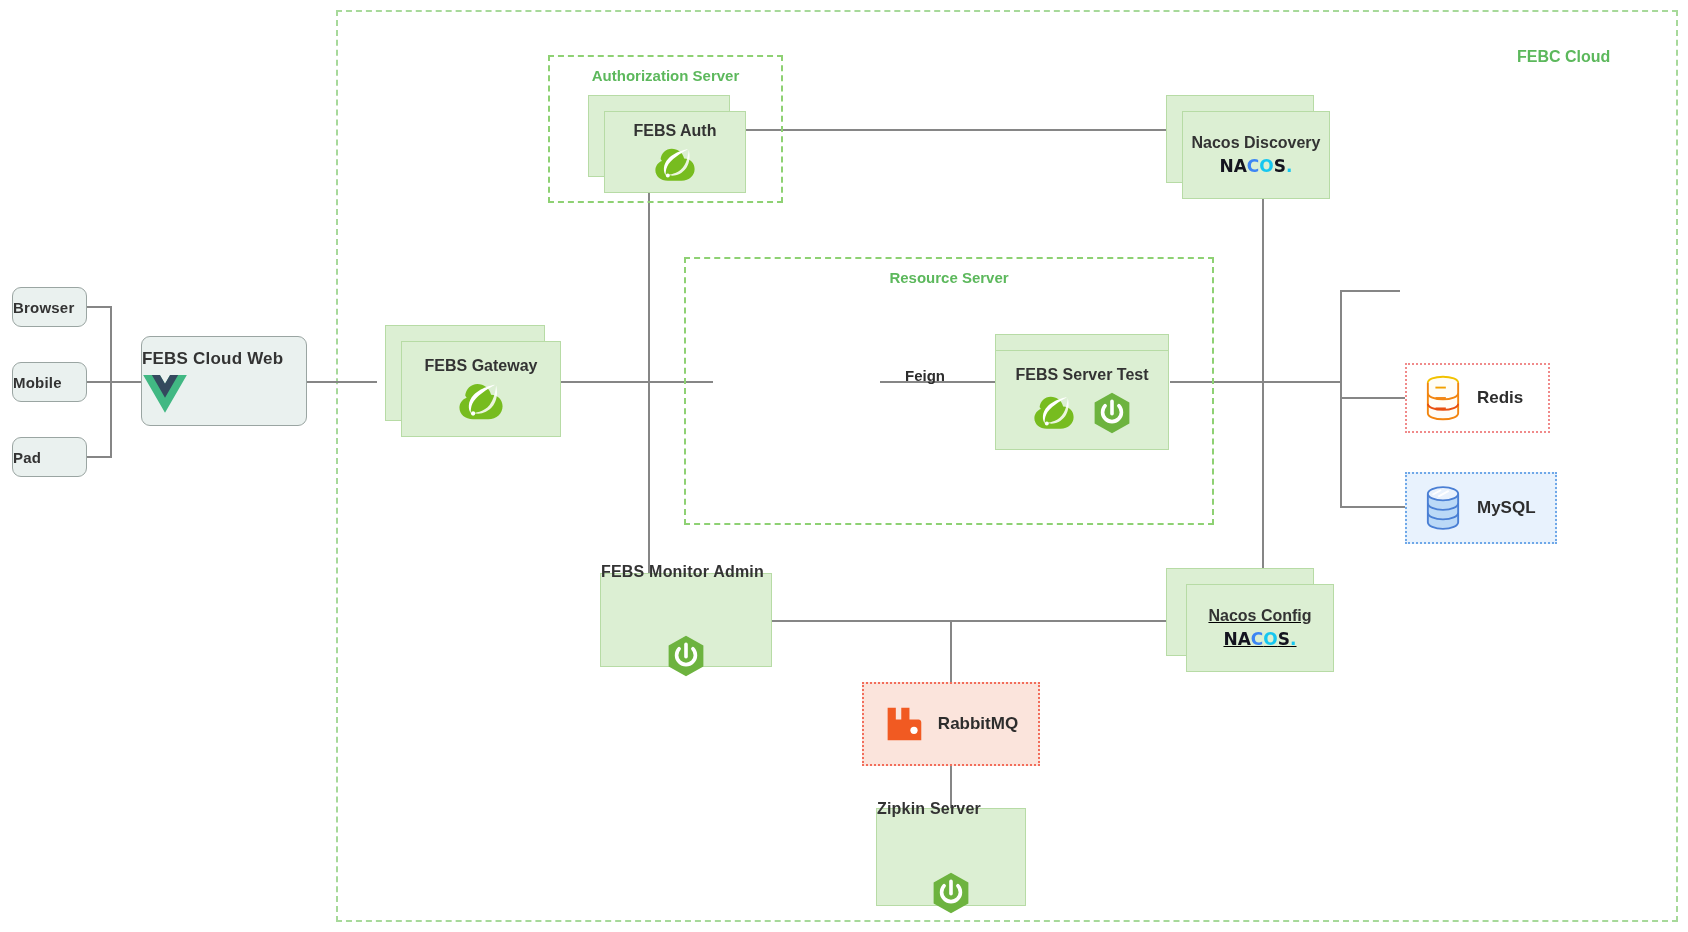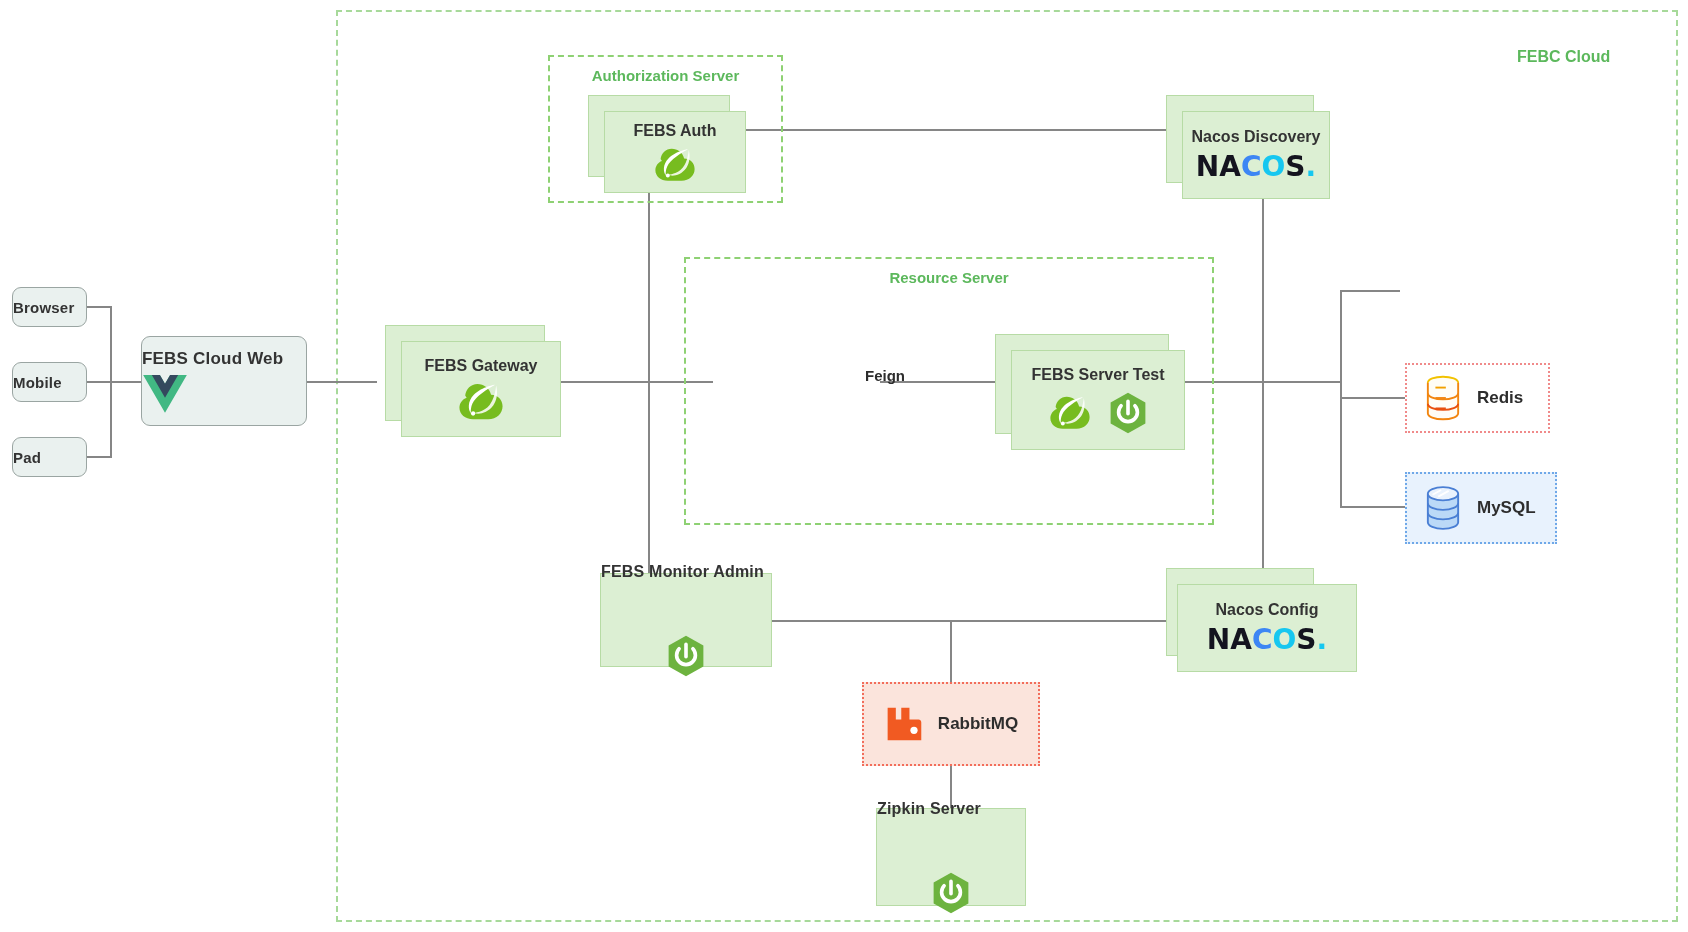--- a/index.html
+++ b/index.html
@@ -47,21 +47,21 @@
   .extbox{position:absolute;box-sizing:border-box;display:flex;align-items:center;}
   .extbox .label{font-size:17px;color:#2d2d2d;font-weight:bold;}
   .elk{border:2px dotted #8a8a8a;background:#ffffff;}
   .redis{border:2px dotted #f08a8a;background:#ffffff;}
   .mysql{border:2px dotted #6fa8e8;background:#e8f2fd;}
   .rabbit{border:2px dotted #f26d5b;background:#fbe4dc;}
 
   .feign{position:absolute;font-size:15px;color:#2d2d2d;font-weight:bold;}
 
   
-  .nacos{font-family:"DejaVu Sans",sans-serif;font-weight:bold;font-size:28px;letter-spacing:0px;
+  .nacos{font-family:"DejaVu Sans",sans-serif;font-weight:bold;font-size:17px;letter-spacing:0px;
          display:flex;align-items:baseline;margin-top:4px;}
   .nacos .b{color:#14141f;}
   .nacos .c1{color:#3d86f4;}
   .nacos .c2{color:#16c7f0;}
   .nacos .dot{color:#16c7f0;}
 </style>
 </head>
 <body>
 
 <div id="canvas">
@@ -153,25 +153,25 @@
         </span>
       </span>
     </div>
   </div>
 
   <div class="group" style="left:684px;top:257px;width:530px;height:268px;">
     <div class="glabel">Resource Server</div>
   </div>
 
 
-  <div class="feign" style="left:865px;top:367px;">Feign</div>
+  <div class="feign" style="left:905px;top:367px;">Feign</div>
 
   <div class="stack" style="left:995px;top:334px;width:190px;height:116px;">
     <div class="layer" style="left:0;top:0;width:174px;height:100px;"></div>
-    <div class="face" style="left:16px;top:16px;width:174px;height:100px;">
+    <div class="face" style="left:0;top:16px;width:174px;height:100px;">
       <span class="title">FEBS Server Test</span>
       <span class="icons">
         <span style="line-height:0;">
           <svg width="42" height="34" viewBox="0 0 64 52">
             <path d="M12,20 C6,22 2,28 2,34 C2,43 10,50 21,50 L42,50 C54,50 62,42 62,32 C62,23 55,16 46,16 C44,7 36,1 27,1 C18,1 11,8 10,17 Z" fill="#77BC1F"></path>
             <path d="M52,2 C52,2 34,4 22,16 C13,25 14,37 18,42 C18,42 16,30 25,21 C36,10 52,2 52,2 Z" fill="#ffffff"></path>
             <path d="M53,3 C53,3 58,18 49,31 C41,42 28,44 22,41 C22,41 36,40 44,30 C52,20 53,3 53,3 Z" fill="#ffffff" opacity="0.85"></path>
             <circle cx="21" cy="42" r="3" fill="#ffffff"></circle>
           </svg>
         </span>
@@ -195,21 +195,21 @@
           <span class="c1">C</span>
           <span class="c2">O</span>
           <span class="b">S</span>
           <span class="dot">.</span>
       </span>
     </div>
   </div>
 
   <div class="stack" style="left:1166px;top:568px;width:164px;height:104px;">
     <div class="layer" style="left:0;top:0;width:148px;height:88px;"></div>
-    <div class="face" style="left:11px;top:16px;width:180px;height:88px;">
+    <div class="face" style="left:20px;top:16px;width:148px;height:88px;text-decoration:underline;">
       <span class="title">Nacos Config</span>
       <span class="nacos">
         <span class="b">NA</span>
           <span class="c1">C</span>
           <span class="c2">O</span>
           <span class="b">S</span>
           <span class="dot">.</span>
       </span>
     </div>
   </div>

